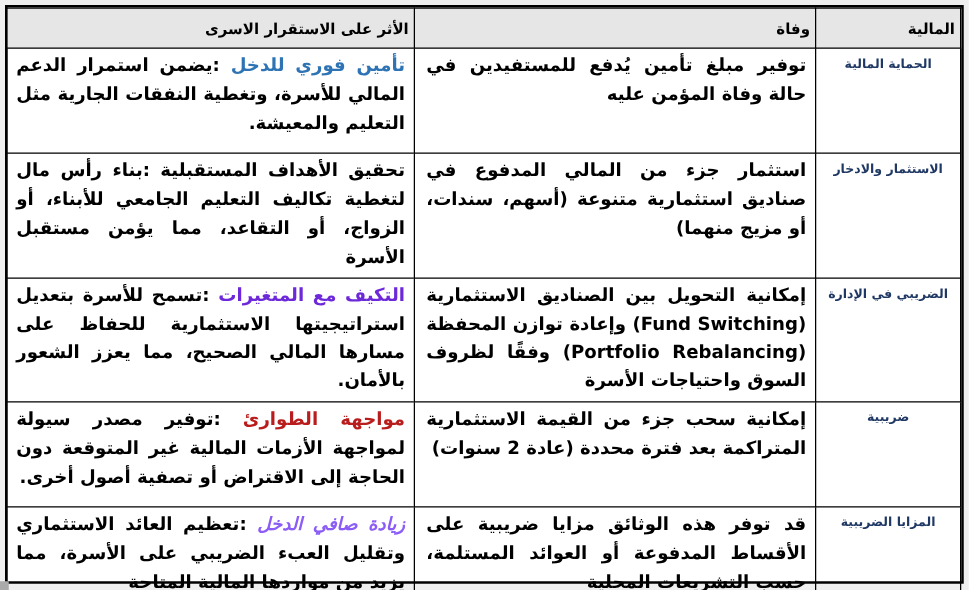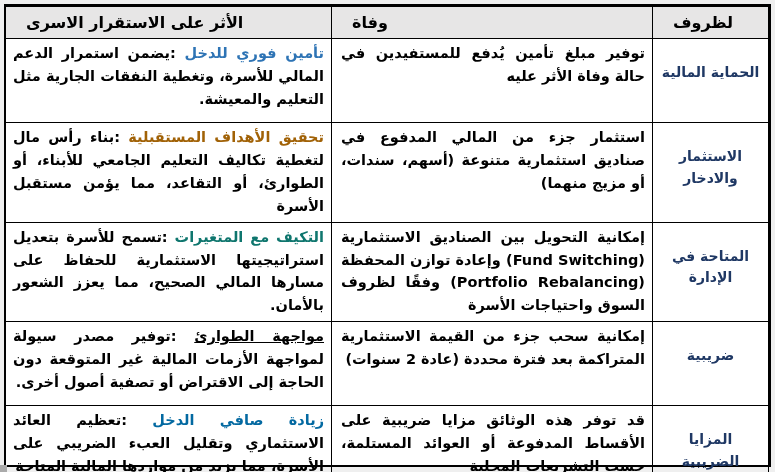--- a/index.html
+++ b/index.html
@@ -33,33 +33,33 @@
   col.c-impact{width:326px;}
   th,td{
     border:1px solid var(--border);
     vertical-align:top;
     padding:3px 7px 4px 7px;
     color:#000;
   }
   thead th{
     background:var(--header-bg);
     height:32px;
-    font-size:16px;
+    font-size:12px;
     font-weight:700;
-    text-align:left;
+    text-align:right;
     vertical-align:middle;
-    padding:2px 20px;
+    padding:2px 4px;
   }
   td.feature{
     text-align:center;
     color:var(--feature-navy);
     font-weight:700;
-    font-size:14px;
+    font-size:10px;
     line-height:1.55;
-    padding-top:23px;
+    padding-top:5px;
   }
   td.body-cell{
     font-size:14.5px;
     font-weight:600;
     line-height:1.58;
     text-align:justify;
     text-justify:inter-word;
     margin-top:29px;
   }
   td.desc{padding-left:9px;}
@@ -81,48 +81,48 @@
 
 <div class="table-wrap">
   <table>
     <colgroup>
       <col class="c-feature">
       <col class="c-desc">
       <col class="c-impact">
     </colgroup>
     <thead>
       <tr>
-        <th>لظروف</th>
+        <th>المالية</th>
         <th>وفاة</th>
         <th>الأثر على الاستقرار الاسرى</th>
       </tr>
     </thead>
     <tbody>
       <tr class="r0">
         <td class="feature">الحماية المالية</td>
-        <td class="body-cell desc">توفير مبلغ تأمين يُدفع للمستفيدين في حالة وفاة الأثر عليه</td>
+        <td class="body-cell desc">توفير مبلغ تأمين يُدفع للمستفيدين في حالة وفاة المؤمن عليه</td>
         <td class="body-cell impact"><span class="lead" style="color: rgb(46, 116, 181);">تأمين فوري للدخل</span><span> :يضمن استمرار الدعم المالي للأسرة، وتغطية النفقات الجارية مثل التعليم والمعيشة.</span></td>
       </tr>
       <tr class="r1">
         <td class="feature">الاستثمار والادخار</td>
         <td class="body-cell desc">استثمار جزء من المالي المدفوع في صناديق استثمارية متنوعة (أسهم، سندات، أو مزيج منهما)</td>
-        <td class="body-cell impact"><span class="lead" style="color: #a16207;">تحقيق الأهداف المستقبلية</span><span> :بناء رأس مال لتغطية تكاليف التعليم الجامعي للأبناء، أو الطوارئ، أو التقاعد، مما يؤمن مستقبل الأسرة</span></td>
+        <td class="body-cell impact"><span class="lead" style="color: #000000;">تحقيق الأهداف المستقبلية</span><span> :بناء رأس مال لتغطية تكاليف التعليم الجامعي للأبناء، أو الزواج، أو التقاعد، مما يؤمن مستقبل الأسرة</span></td>
       </tr>
       <tr class="r2">
-        <td class="feature">المتاحة في الإدارة</td>
+        <td class="feature">الضريبي في الإدارة</td>
         <td class="body-cell desc">إمكانية التحويل بين الصناديق الاستثمارية (Fund Switching) وإعادة توازن المحفظة (Portfolio Rebalancing) وفقًا لظروف السوق واحتياجات الأسرة</td>
-        <td class="body-cell impact"><span class="lead" style="color: #0f766e;">التكيف مع المتغيرات</span><span> :تسمح للأسرة بتعديل استراتيجيتها الاستثمارية للحفاظ على مسارها المالي الصحيح، مما يعزز الشعور بالأمان.</span></td>
+        <td class="body-cell impact"><span class="lead" style="color: #6d28d9;">التكيف مع المتغيرات</span><span> :تسمح للأسرة بتعديل استراتيجيتها الاستثمارية للحفاظ على مسارها المالي الصحيح، مما يعزز الشعور بالأمان.</span></td>
       </tr>
       <tr class="r3">
         <td class="feature">ضريبية</td>
         <td class="body-cell desc">إمكانية سحب جزء من القيمة الاستثمارية المتراكمة بعد فترة محددة (عادة 2 سنوات)</td>
-        <td class="body-cell impact"><span class="lead" style="color: #000000; text-decoration: underline;">مواجهة الطوارئ</span><span> :توفير مصدر سيولة لمواجهة الأزمات المالية غير المتوقعة دون الحاجة إلى الاقتراض أو تصفية أصول أخرى.</span></td>
+        <td class="body-cell impact"><span class="lead" style="color: #b91c1c;">مواجهة الطوارئ</span><span> :توفير مصدر سيولة لمواجهة الأزمات المالية غير المتوقعة دون الحاجة إلى الاقتراض أو تصفية أصول أخرى.</span></td>
       </tr>
       <tr class="r4">
         <td class="feature">المزايا الضريبية</td>
         <td class="body-cell desc">قد توفر هذه الوثائق مزايا ضريبية على الأقساط المدفوعة أو العوائد المستلمة، حسب التشريعات المحلية</td>
-        <td class="body-cell impact"><span class="lead" style="color: #0369a1;">زيادة صافي الدخل</span><span> :تعظيم العائد الاستثماري وتقليل العبء الضريبي على الأسرة، مما يزيد من مواردها المالية المتاحة</span></td>
+        <td class="body-cell impact"><span class="lead" style="color: #8b5cf6; font-style: italic;">زيادة صافي الدخل</span><span> :تعظيم العائد الاستثماري وتقليل العبء الضريبي على الأسرة، مما يزيد من مواردها المالية المتاحة</span></td>
       </tr>
     </tbody>
   </table>
 </div>
 
 <div class="corner-artifact"></div>
 
 </body></html>

